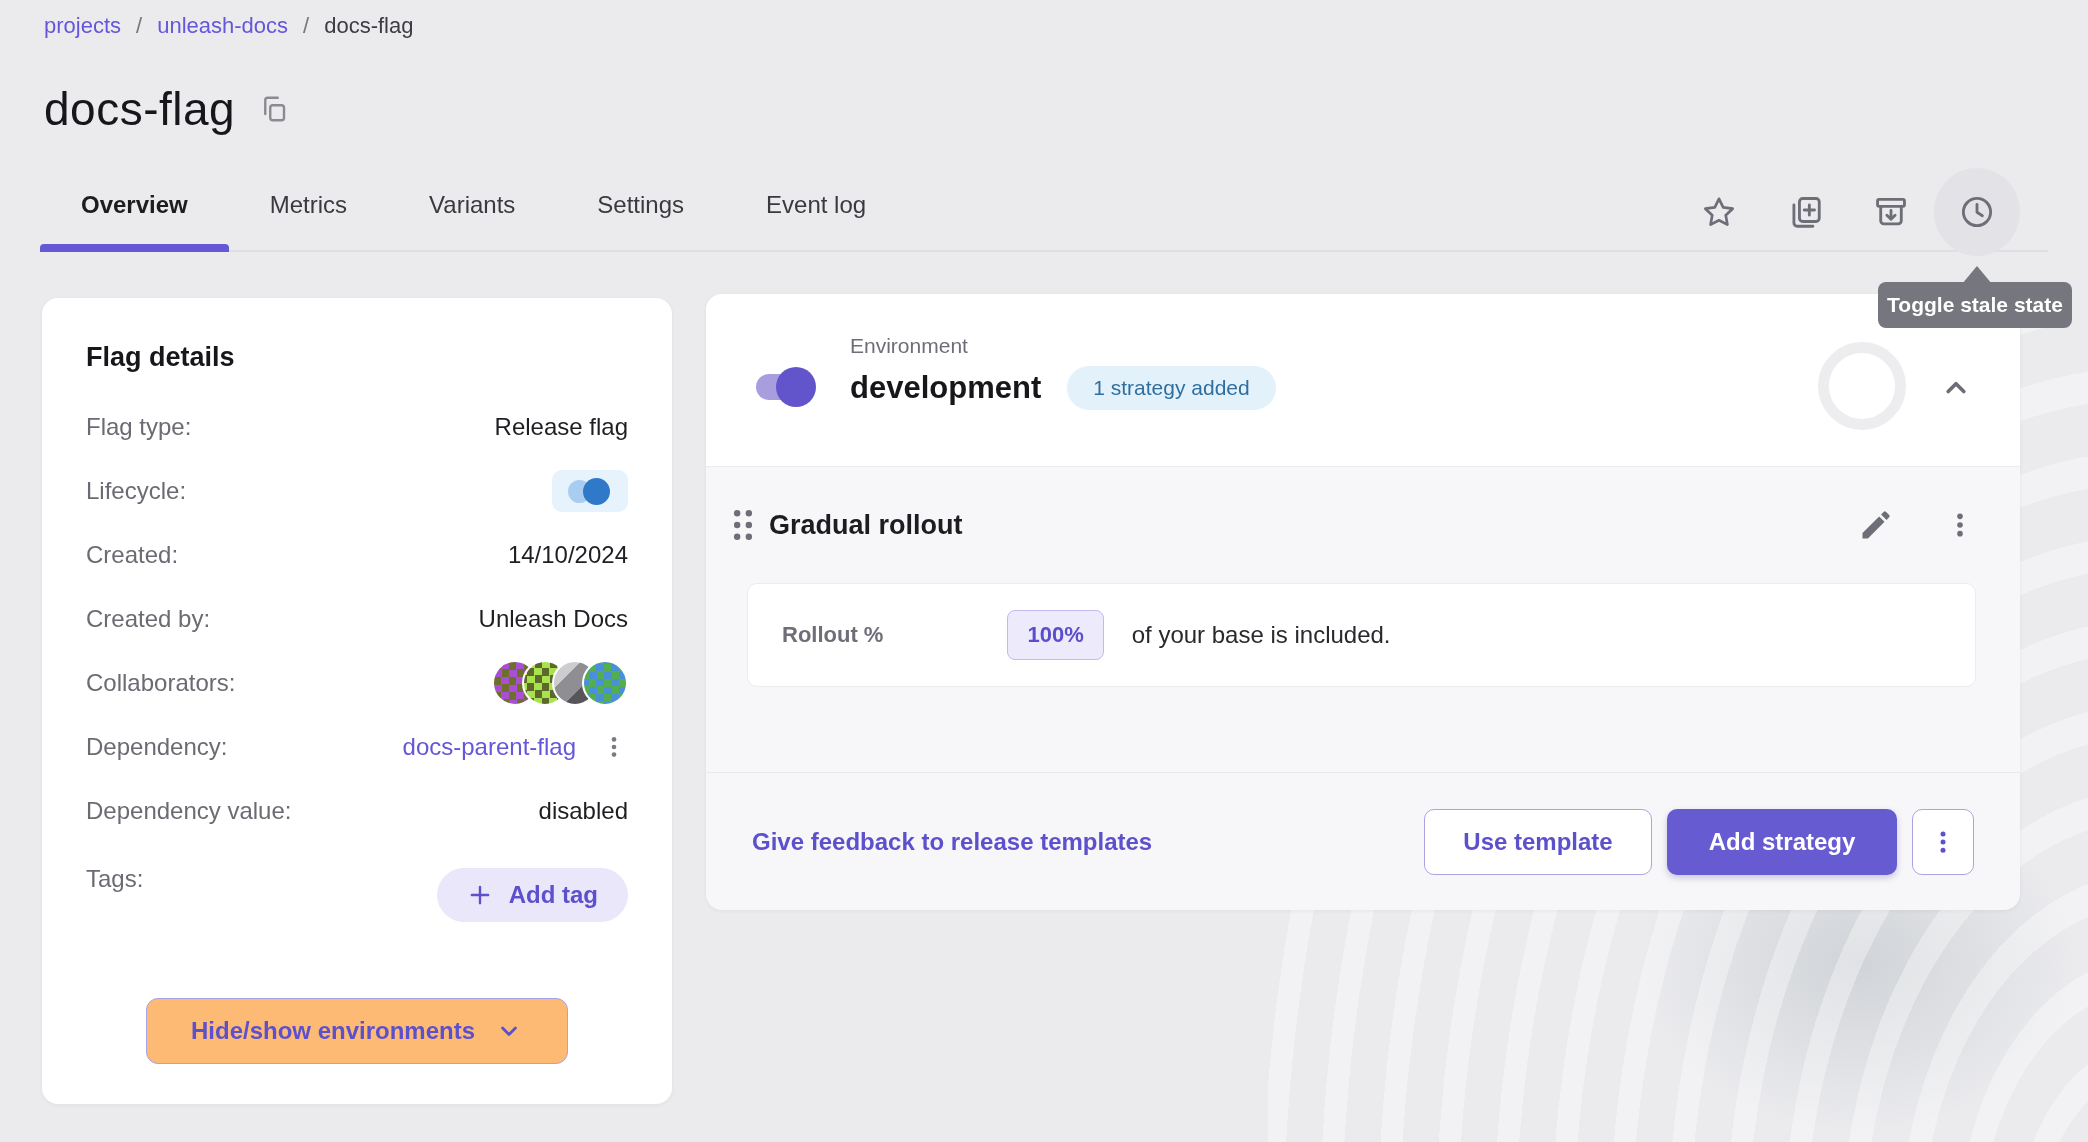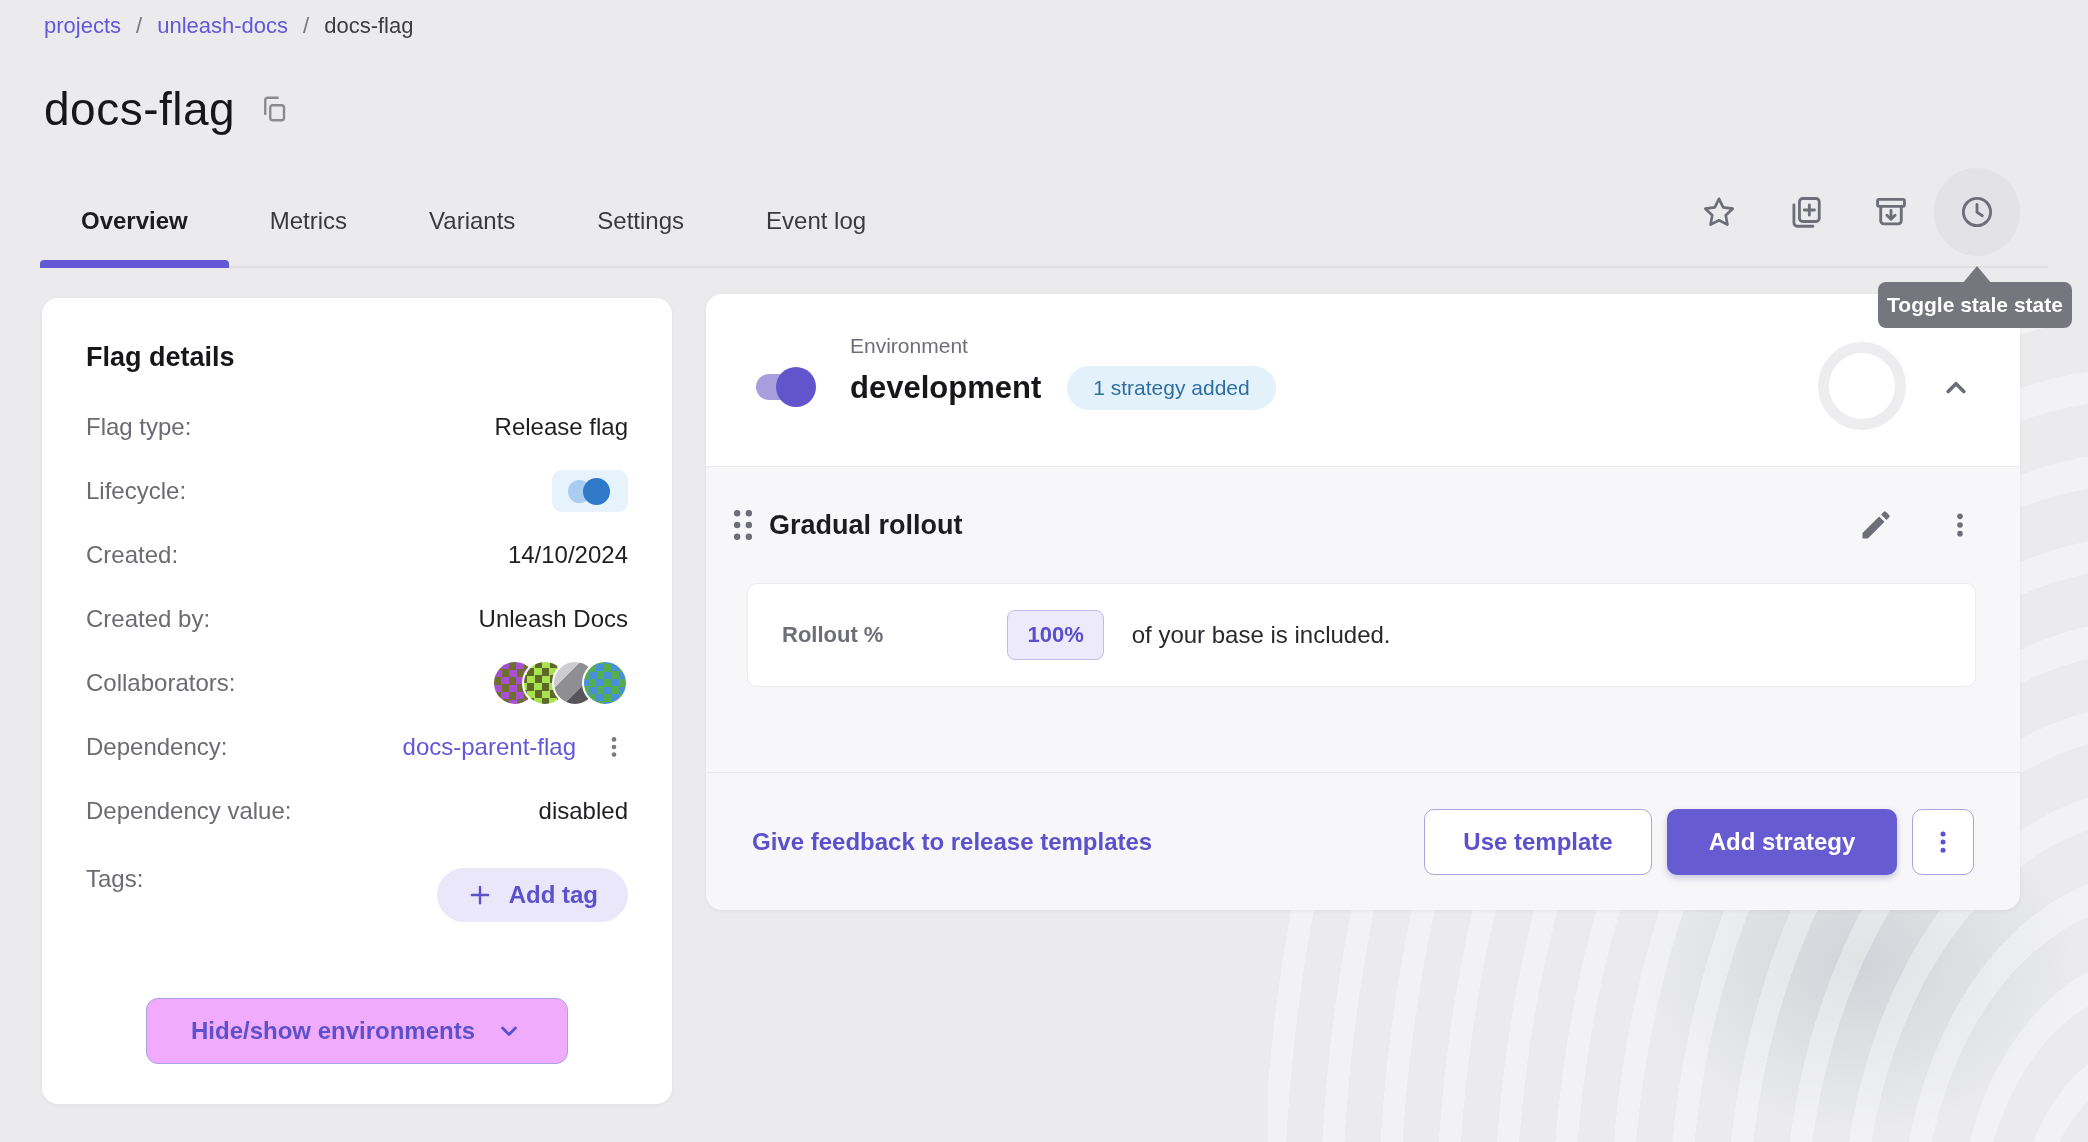--- a/index.html
+++ b/index.html
@@ -22,21 +22,21 @@
   .breadcrumb{position:absolute;left:44px;top:13px;display:flex;align-items:center;gap:15px;font-size:22px;z-index:2;}
   .crumb-link{color:#6457d8;cursor:pointer;}
   .crumb-sep{color:#76767e;}
   .crumb-current{color:#3c3c42;}
   
   .page-title-row{position:absolute;left:44px;top:82px;display:flex;align-items:center;gap:24px;z-index:2;}
   .page-title{font-size:46px;font-weight:500;color:#17171b;letter-spacing:.5px;}
   .icon{display:inline-flex;align-items:center;justify-content:center;}
   .icon svg{display:block;}
   
-  .tabs{position:absolute;left:40px;right:40px;top:176px;height:90px;display:flex;border-bottom:2px solid #dfdfe3;z-index:2;}
+  .tabs{position:absolute;left:40px;right:40px;top:160px;height:90px;display:flex;border-bottom:2px solid #dfdfe3;z-index:2;}
   .tab{position:relative;display:flex;align-items:center;padding:0 41px;font-size:24px;color:#39393f;cursor:pointer;}
   .tab.active{font-weight:bold;color:#1d1d21;}
   .tab.active::after{content:"";position:absolute;left:0;right:0;bottom:-2px;height:8px;background:#6458d4;border-radius:4px 4px 0 0;}
   
   .toolbar{position:absolute;left:1676px;top:168px;display:flex;z-index:2;}
   .tool-btn{width:86px;height:88px;display:flex;align-items:center;justify-content:center;color:#6e6e78;cursor:pointer;border-radius:50%;}
   .tool-btn.highlight{background:#e3e3e7;}
   
   .tooltip{position:absolute;left:1878px;top:282px;width:194px;height:46px;background:#76767e;color:#fff;
     border-radius:8px;font-size:21px;font-weight:bold;display:flex;align-items:center;justify-content:center;z-index:6;}
@@ -61,21 +61,21 @@
   .av1{background:repeating-conic-gradient(#a94fd4 0% 25%, #6f6f2d 0% 50%) 0 0/15px 15px;}
   .av2{background:repeating-conic-gradient(#a8e34e 0% 25%, #5d682a 0% 50%) 3px 6px/15px 15px;}
   .av3{background:linear-gradient(135deg,#cdcdd0 0 32%,#8e8e93 32% 62%,#55555a 62%);}
   .av4{background:repeating-conic-gradient(#4a8fd9 0% 25%, #53ae4d 0% 50%) 5px 2px/15px 15px;}
   .dep-value{display:flex;align-items:center;gap:24px;}
   .link-purple{color:#6457d8;font-size:24px;cursor:pointer;}
   .kebab{color:#7a7a82;cursor:pointer;}
   .add-tag-btn{display:flex;align-items:center;gap:16px;height:54px;padding:0 30px;border:none;border-radius:27px;
     background:#e9e7f9;color:#5d50cc;font-size:24px;font-weight:bold;font-family:inherit;cursor:pointer;margin-top:32px;}
   .hide-show-btn{position:absolute;left:50%;transform:translateX(-50%);bottom:40px;width:422px;height:66px;
-    display:flex;align-items:center;justify-content:center;gap:20px;background:#f0abfc;border:1px solid #a9a2e4;border-radius:12px;
+    display:flex;align-items:center;justify-content:center;gap:20px;background:#fdba74;border:1px solid #a9a2e4;border-radius:12px;
     color:#5d50cc;font-size:24px;font-weight:bold;font-family:inherit;cursor:pointer;}
   
   .env-card{left:706px;top:294px;width:1314px;height:616px;background:#f7f7f9;overflow:hidden;}
   .env-header{position:relative;height:172px;background:#fff;border-bottom:1px solid #ececef;}
   .switch{position:absolute;left:50px;top:80px;width:54px;height:26px;border-radius:13px;background:#a89ede;cursor:pointer;}
   .switch .thumb{position:absolute;right:-6px;top:-7px;width:40px;height:40px;border-radius:50%;background:#6254cb;}
   .env-label{position:absolute;left:144px;top:40px;font-size:21px;color:#6e6e78;}
   .env-name-row{position:absolute;left:144px;top:72px;display:flex;align-items:center;gap:26px;}
   .env-name{font-size:31px;font-weight:bold;color:#17171b;}
   .strategy-count-badge{height:44px;display:flex;align-items:center;padding:0 26px;border-radius:22px;

